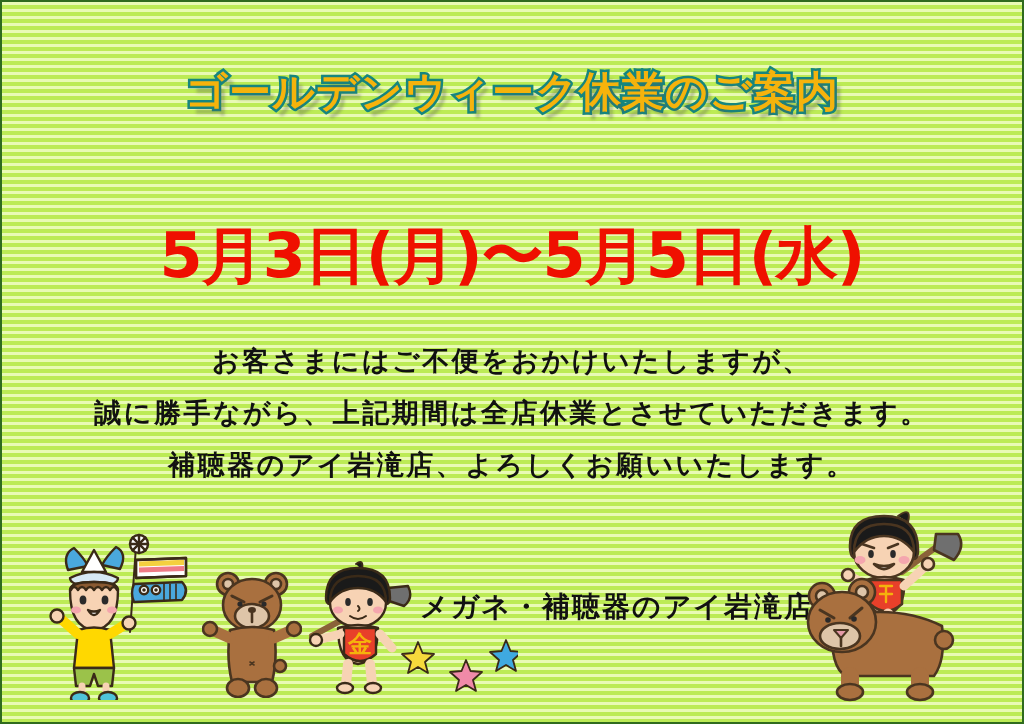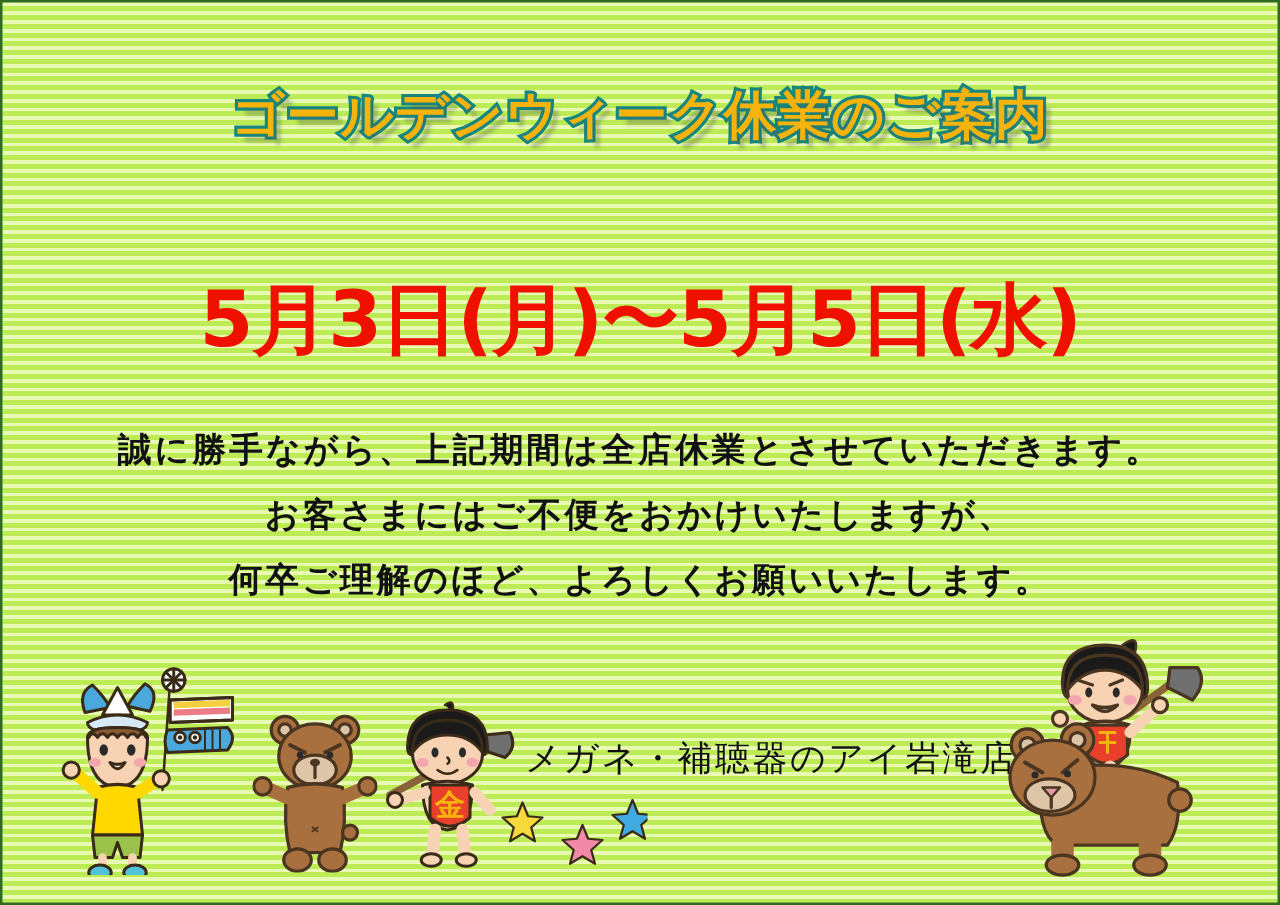--- a/index.html
+++ b/index.html
@@ -62,21 +62,21 @@
     color:#111;
     letter-spacing:2.5px;
     line-height:1.92;
     white-space:nowrap;
   }
 
   
   .shopname{
     position:absolute; left:418px; top:586px;
     font-size:28px;
-    font-weight:normal;
+    font-weight:bold;
     color:#111;
     letter-spacing:2px;
     white-space:nowrap;
   }
 
   
   .art{ position:absolute; }
   #art-boy      { left:42px;  top:518px; }
   #art-bear     { left:200px; top:556px; }
   #art-kintaro  { left:302px; top:556px; }
@@ -90,23 +90,23 @@
 
   <div class="title-wrap">
     <span class="title">ゴールデンウィーク休業のご案内</span>
   </div>
 
   <div class="date-wrap">
     <span class="date">5月3日(月)〜5月5日(水)</span>
   </div>
 
   <div class="body-wrap">
+    <div class="body-line">お客さまにはご不便をおかけいたしますが、</div>
     <div class="body-line">誠に勝手ながら、上記期間は全店休業とさせていただきます。</div>
-    <div class="body-line">お客さまにはご不便をおかけいたしますが、</div>
-    <div class="body-line">何卒ご理解のほど、よろしくお願いいたします。</div>
+    <div class="body-line">補聴器のアイ岩滝店、よろしくお願いいたします。</div>
   </div>
 
   <div class="shopname">メガネ・補聴器のアイ岩滝店</div>
 
   <svg class="art" id="art-boy" width="160" height="180" viewBox="0 0 160 180">
     <g fill="none" stroke="#3a2a18" stroke-width="2.4" stroke-linecap="round" stroke-linejoin="round">
 
       <line x1="92" y1="26" x2="86" y2="112" stroke="#3a2a18" stroke-width="2"></line>
 
       <circle cx="95" cy="24" r="9" fill="#ffffff"></circle>

